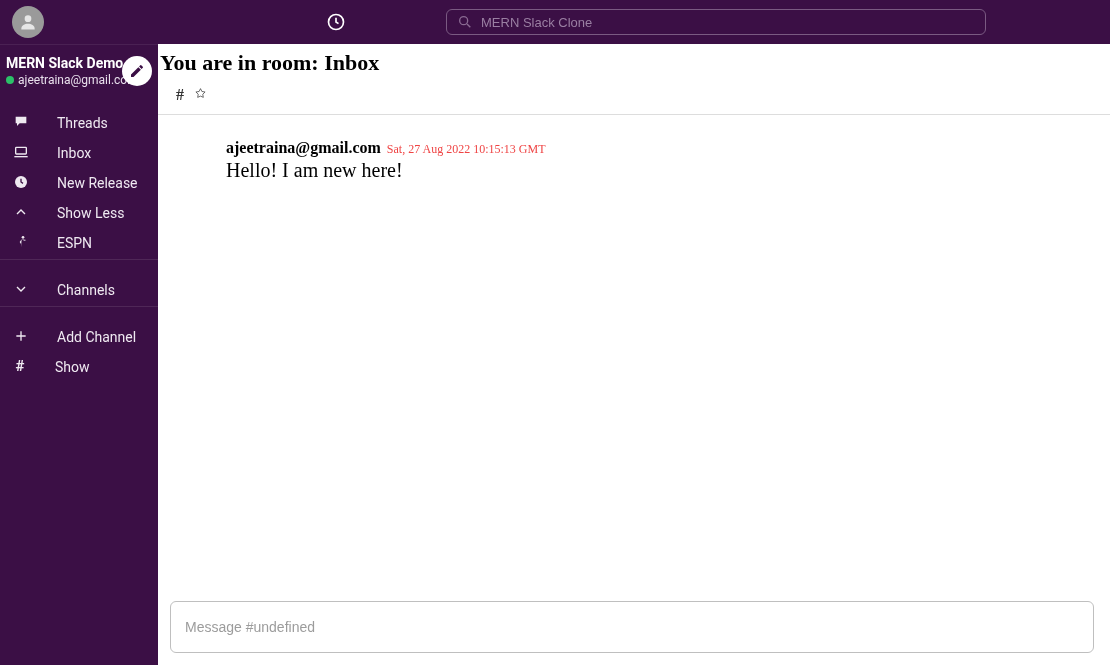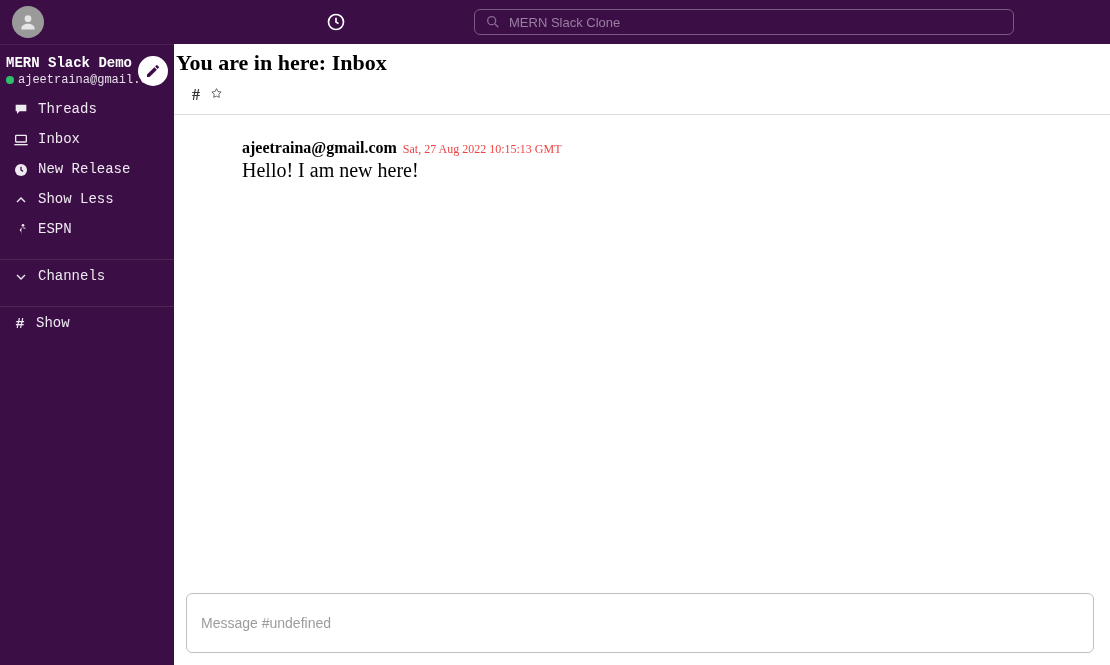--- a/index.html
+++ b/index.html
@@ -30,21 +30,21 @@
     }
     .avatar svg { width: 20px; height: 20px; fill: #e6e6e6; }
     .history-icon {
       margin-left: 270px;
       color: #fff;
       display: flex;
       align-items: center;
     }
     .history-icon svg { width: 20px; height: 20px; fill: none; stroke: #fff; stroke-width: 2; }
     .search-wrapper {
-      margin-left: 116px;
+      margin-left: 88px;
       flex: 0 0 540px;
       height: 26px;
       border: 1px solid #7a5a82;
       border-radius: 6px;
       display: flex;
       align-items: center;
       padding: 0 10px;
       gap: 8px;
     }
     .search-wrapper svg { width: 16px; height: 16px; fill: none; stroke: #8a6a92; stroke-width: 2; }
@@ -55,27 +55,26 @@
       outline: none;
       color: #b8a5be;
       font-size: 13px;
     }
     .search-input::placeholder { color: #9a7fa2; }
     .layout {
       display: flex;
       height: calc(665px - 44px);
     }
     .sidebar {
-      width: 174px;
+      width: 158px;
       background: #3b0f45;
       color: #fff;
       display: flex;
       flex-direction: column;
       overflow-y: auto;
-      font-family: Liberation Mono, monospace;
     }
     .workspace {
       padding: 10px 6px 10px 6px;
       display: flex;
       align-items: center;
       gap: 6px;
       border-top: 1px solid rgba(255,255,255,0.08);
     }
     .workspace-left { flex: 1; min-width: 0; }
     .workspace-title {
@@ -107,22 +106,22 @@
       display: flex;
       align-items: center;
       justify-content: center;
       flex-shrink: 0;
     }
     .compose-btn svg { width: 16px; height: 16px; fill: #3b0f45; }
     .nav-list { padding-top: 4px; }
     .nav-item {
       height: 30px;
       display: flex;
-      align-items: flex-start;
-      gap: 8px;
+      align-items: flex-end;
+      gap: 27px;
       padding: 0 12px;
       font-size: 14px;
       color: #efe9f1;
       cursor: pointer;
     }
     .nav-icon { width: 18px; height: 18px; display: flex; align-items: center; justify-content: center; color: #efe9f1; }
     .nav-icon svg { width: 16px; height: 16px; fill: currentColor; }
     .nav-icon.stroke svg { fill: none; stroke: currentColor; stroke-width: 2; }
     .sidebar hr {
       border: none;
@@ -160,21 +159,21 @@
     .divider-line { border: none; border-top: 1px solid #ddd; }
     .messages { flex: 1; padding: 24px 0 0 68px; overflow-y: auto; }
     .msg-header { font-family: "Times New Roman", serif; }
     .msg-user { font-weight: 700; font-size: 16px; color: #000; }
     .msg-time { font-size: 12px; color: #ef4444; margin-left: 2px; }
     .msg-text { font-family: "Times New Roman", serif; font-size: 20px; color: #000; margin-top: 2px; }
     .composer-wrap { padding: 8px 16px 12px 12px; }
     .composer {
       border: 1px solid #bfbfbf;
       border-radius: 6px;
-      height: 60px;
+      height: 52px;
       display: flex;
       align-items: center;
       padding: 0 14px;
     }
     .composer input {
       flex: 1;
       border: none;
       outline: none;
       font-size: 14px;
       color: #333;
@@ -275,31 +274,39 @@
       <span class="nav-icon stroke">
           <svg class="chev" viewBox="0 0 24 24">
             <path d="M6 9l6 6 6-6"></path>
           </svg>
         </span>
       <span>Channels</span>
     </div>
 
     <hr>
 
+    <div class="nav-item">
+      <span class="nav-icon stroke">
+          <svg viewBox="0 0 24 24">
+            <path d="M12 5v14M5 12h14"></path>
+          </svg>
+        </span>
+      <span>Add Channel</span>
+    </div>
 
     <div class="nav-item">
       <span class="nav-icon hash">#</span>
       <span>Show</span>
     </div>
   </aside>
 
   <main class="main">
     <div class="room-header">
       <h1 class="room-title">
-        <span>You are in here: </span><span>Inbox</span>
+        <span>You are in room: </span><span>Inbox</span>
       </h1>
       <div class="room-sub">
         <span class="hash-sym">#</span>
         <span class="star">
           <svg viewBox="0 0 24 24">
               <path d="M12 3l2.6 5.3 5.9.9-4.3 4.1 1 5.8L12 16.8 6.8 19.1l1-5.8L3.5 9.2l5.9-.9z"></path>
             </svg>
         </span>
       </div>
       <hr class="divider-line">

